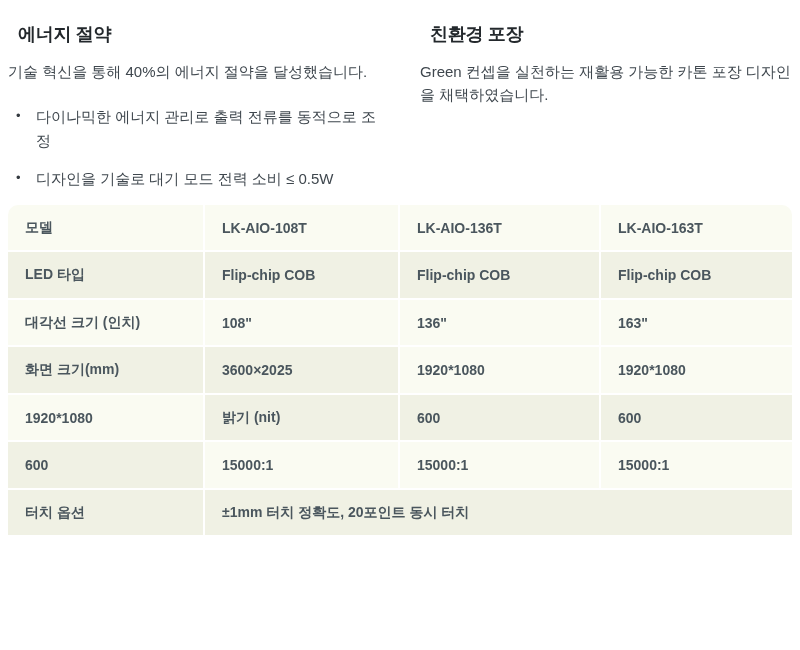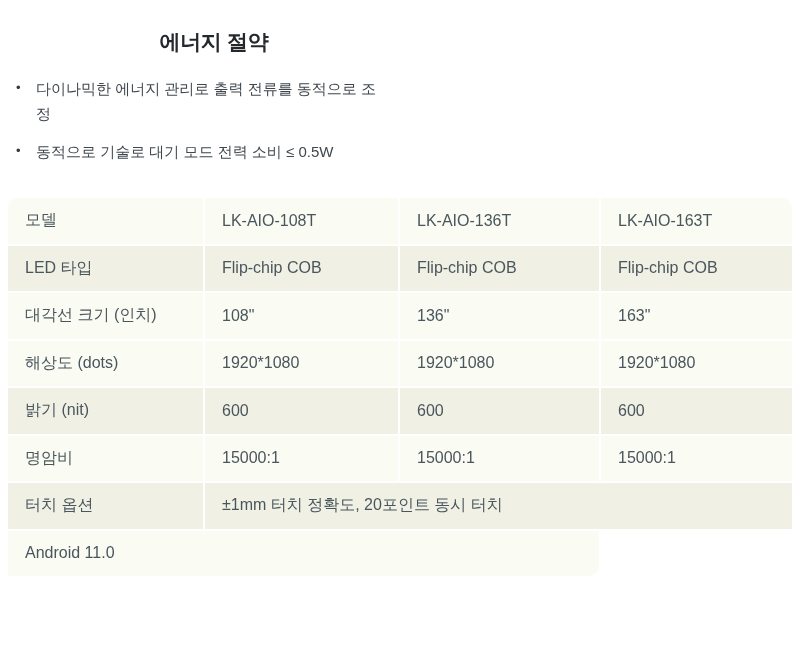--- a/index.html
+++ b/index.html
@@ -13,26 +13,25 @@
   .page { width: 800px; height: 650px; }
 
   
   .intro {
     display: grid;
     grid-template-columns: 412px 1fr;
     padding: 12px 8px 0 8px;
     min-height: 198px;
   }
   .section h2 {
-    margin: 16px;
-    font-size: 21px;
+    margin: 10px;
+    font-size: 18px;
     font-weight: 700;
     color: var(--heading-text, #23282c);
     letter-spacing: -0.3px;
-    text-align: center;
   }
   .section p {
     margin: 15px 0 0 0;
     font-size: 15px;
     line-height: 1.5;
     color: var(--body-text, #3f474e);
     max-width: 372px;
   }
   .section ul {
     margin: 21px 0 0 0;
@@ -61,80 +60,85 @@
     display: grid;
     grid-template-columns: 195px 193px 199px 1fr;
     grid-auto-rows: 45.5px;
     gap: 2px;
     margin: 0 8px;
   }
   .cell {
     display: flex;
     align-items: center;
     padding-left: 17px;
-    font-size: 16px;
+    font-size: 14px;
     color: var(--table-text, #4a565d);
     white-space: nowrap;
     overflow: hidden;
+    font-weight: bold;
   }
   .cell.light { background: var(--row-light, #fafbf2); }
   .cell.dark  { background: var(--row-dark, #f0f1e4); text-align: right; }
   .span3 { grid-column: span 3; }
   .tl { border-top-left-radius: 10px; }
   .tr { border-top-right-radius: 10px; }
   .bl { border-bottom-left-radius: 10px; }
   .br { border-bottom-right-radius: 10px; }
 </style>
 </head>
 <body style="background: rgb(255, 255, 255);">
 
 <div class="page">
 
   <div class="intro">
 
     <div class="section">
       <h2>에너지 절약</h2>
+      <p>기술 혁신을 통해 40%의 에너지 절약을 달성했습니다.</p>
       <ul>
         <li>
           <span class="bullet">•</span>
           <span>다이나믹한 에너지 관리로 출력 전류를 동적으로 조정</span>
         </li>
         <li>
           <span class="bullet">•</span>
-          <span>동적으로 기술로 대기 모드 전력 소비 ≤ 0.5W</span>
+          <span>디자인을 기술로 대기 모드 전력 소비 ≤ 0.5W</span>
         </li>
       </ul>
     </div>
 
+    <div class="section">
+      <h2>친환경 포장</h2>
+      <p>Green 컨셉을 실천하는 재활용 가능한 카톤 포장 디자인을 채택하였습니다.</p>
+    </div>
 
   </div>
 
   <div class="spec-grid" id="spec-grid">
       <div class="cell light label tl">모델</div>
       <div class="cell light value">LK-AIO-108T</div>
       <div class="cell light value">LK-AIO-136T</div>
       <div class="cell light value tr">LK-AIO-163T</div>
       <div class="cell dark label">LED 타입</div>
       <div class="cell dark value">Flip-chip COB</div>
       <div class="cell dark value">Flip-chip COB</div>
       <div class="cell dark value">Flip-chip COB</div>
       <div class="cell light label">대각선 크기 (인치)</div>
       <div class="cell light value">108"</div>
       <div class="cell light value">136"</div>
       <div class="cell light value">163"</div>
-      <div class="cell light label">해상도 (dots)</div>
+      <div class="cell dark label">화면 크기(mm)</div>
+      <div class="cell dark value">3600×2025</div>
       <div class="cell light value">1920*1080</div>
       <div class="cell light value">1920*1080</div>
       <div class="cell light value">1920*1080</div>
       <div class="cell dark label">밝기 (nit)</div>
       <div class="cell dark value">600</div>
       <div class="cell dark value">600</div>
       <div class="cell dark value">600</div>
-      <div class="cell light label">명암비</div>
       <div class="cell light value">15000:1</div>
       <div class="cell light value">15000:1</div>
       <div class="cell light value">15000:1</div>
       <div class="cell dark label">터치 옵션</div>
       <div class="cell dark value span3">±1mm 터치 정확도, 20포인트 동시 터치</div>
-      <div class="cell light value span3 br">Android 11.0</div>
     </div>
 
 </div>
 
 </body></html>

